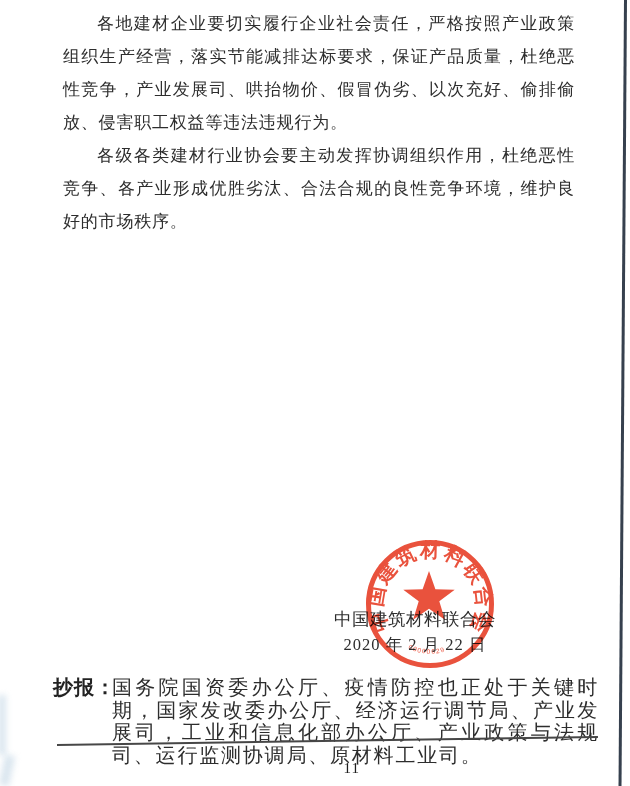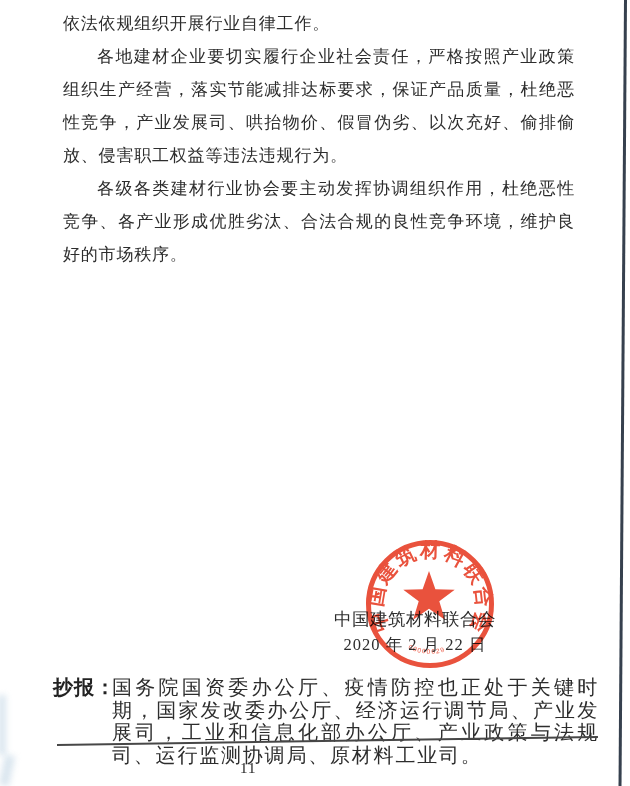--- a/index.html
+++ b/index.html
@@ -74,21 +74,21 @@
     left: 57px; top: 744px;
     width: 541px; height: 2px;
     background: #474747;
     transform: rotate(-0.85deg);
     transform-origin: left center;
   }
 
   .page-number {
     position: absolute;
     left: 240px; top: 760px; width: 120px;
-    text-align: left;
+    text-align: right;
     font-size: 15px;
     letter-spacing: 1px;
     color: #1e1e1e;
   }
 
   
   .scan-edge-right {
     position: absolute;
     top: 0; right: 3px;
     width: 3px; height: 786px;
@@ -104,21 +104,20 @@
   }
   .smudge-a { left: -2px; top: 695px; width: 8px; height: 60px; }
   .smudge-b { left: 2px; top: 755px; width: 10px; height: 31px; transform: rotate(12deg); }
 </style>
 </head>
 <body>
 
 <div class="page">
 
   <div class="body-text">
-    <p class="no-indent">依法依规组织开展行业自律工作。</p>
     <p>各地建材企业要切实履行企业社会责任，严格按照产业政策组织生产经营，落实节能减排达标要求，保证产品质量，杜绝恶性竞争，产业发展司、哄抬物价、假冒伪劣、以次充好、偷排偷放、侵害职工权益等违法违规行为。</p>
     <p>各级各类建材行业协会要主动发挥协调组织作用，杜绝恶性竞争、各产业形成优胜劣汰、合法合规的良性竞争环境，维护良好的市场秩序。</p>
   </div>
 
   <div class="signature">
     <div class="org">中国建筑材料联合会</div>
     <div class="date">2020 年 2 月 22 日</div>
   </div>
 
   <svg class="seal-svg" width="630" height="786" viewBox="0 0 630 786">

